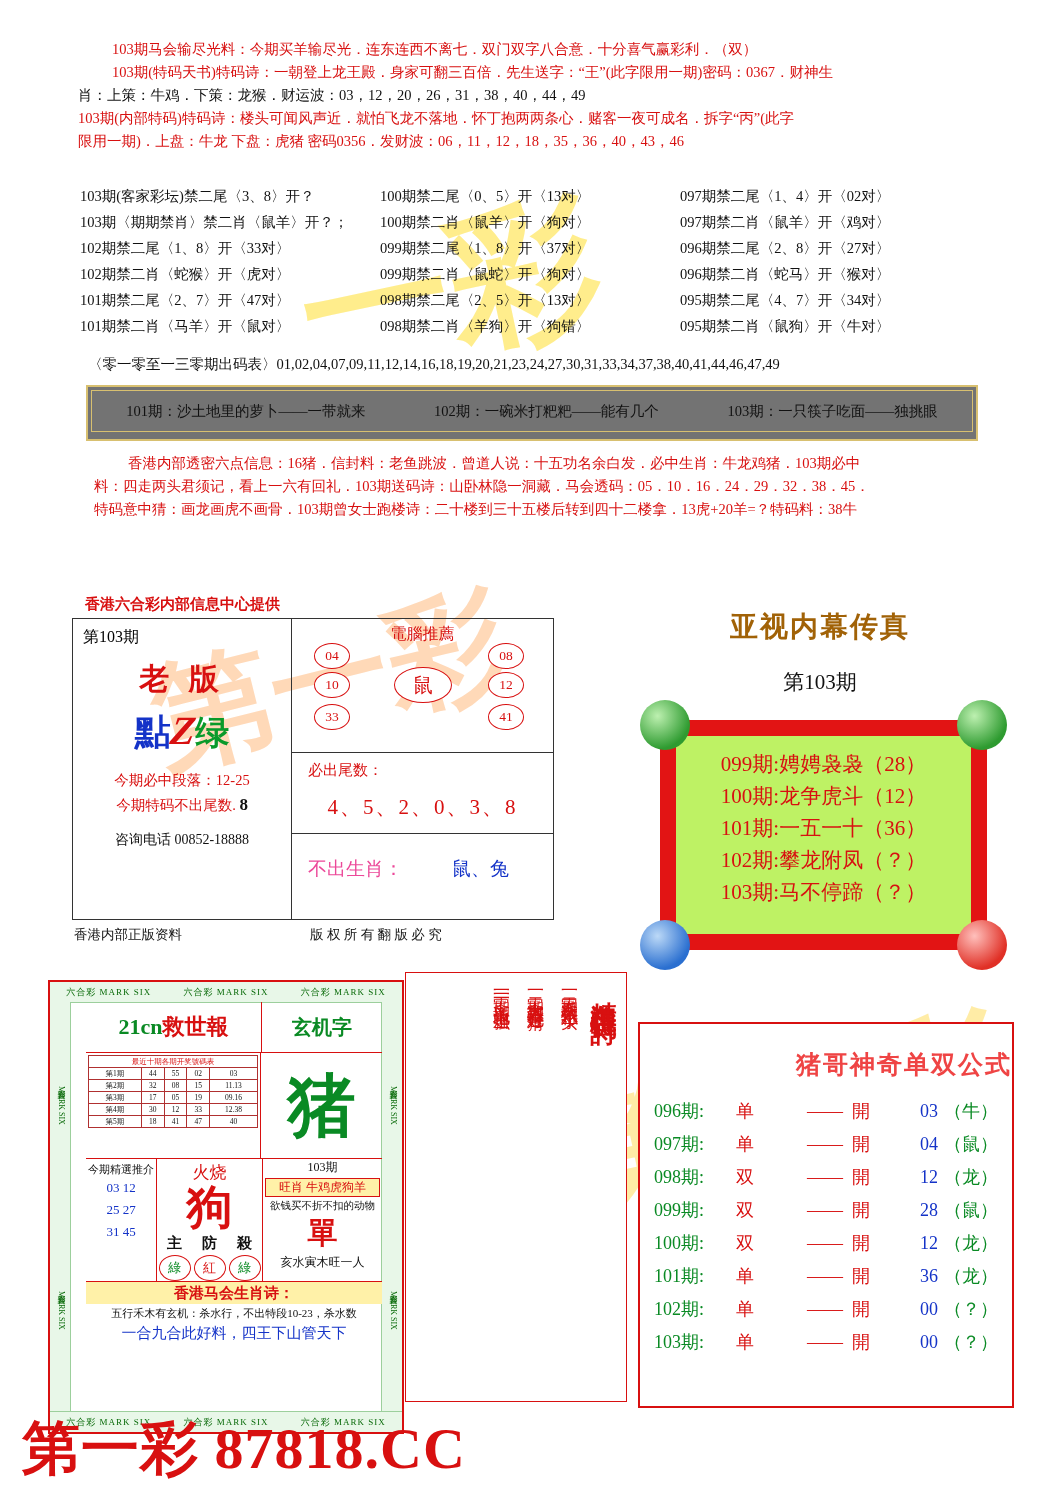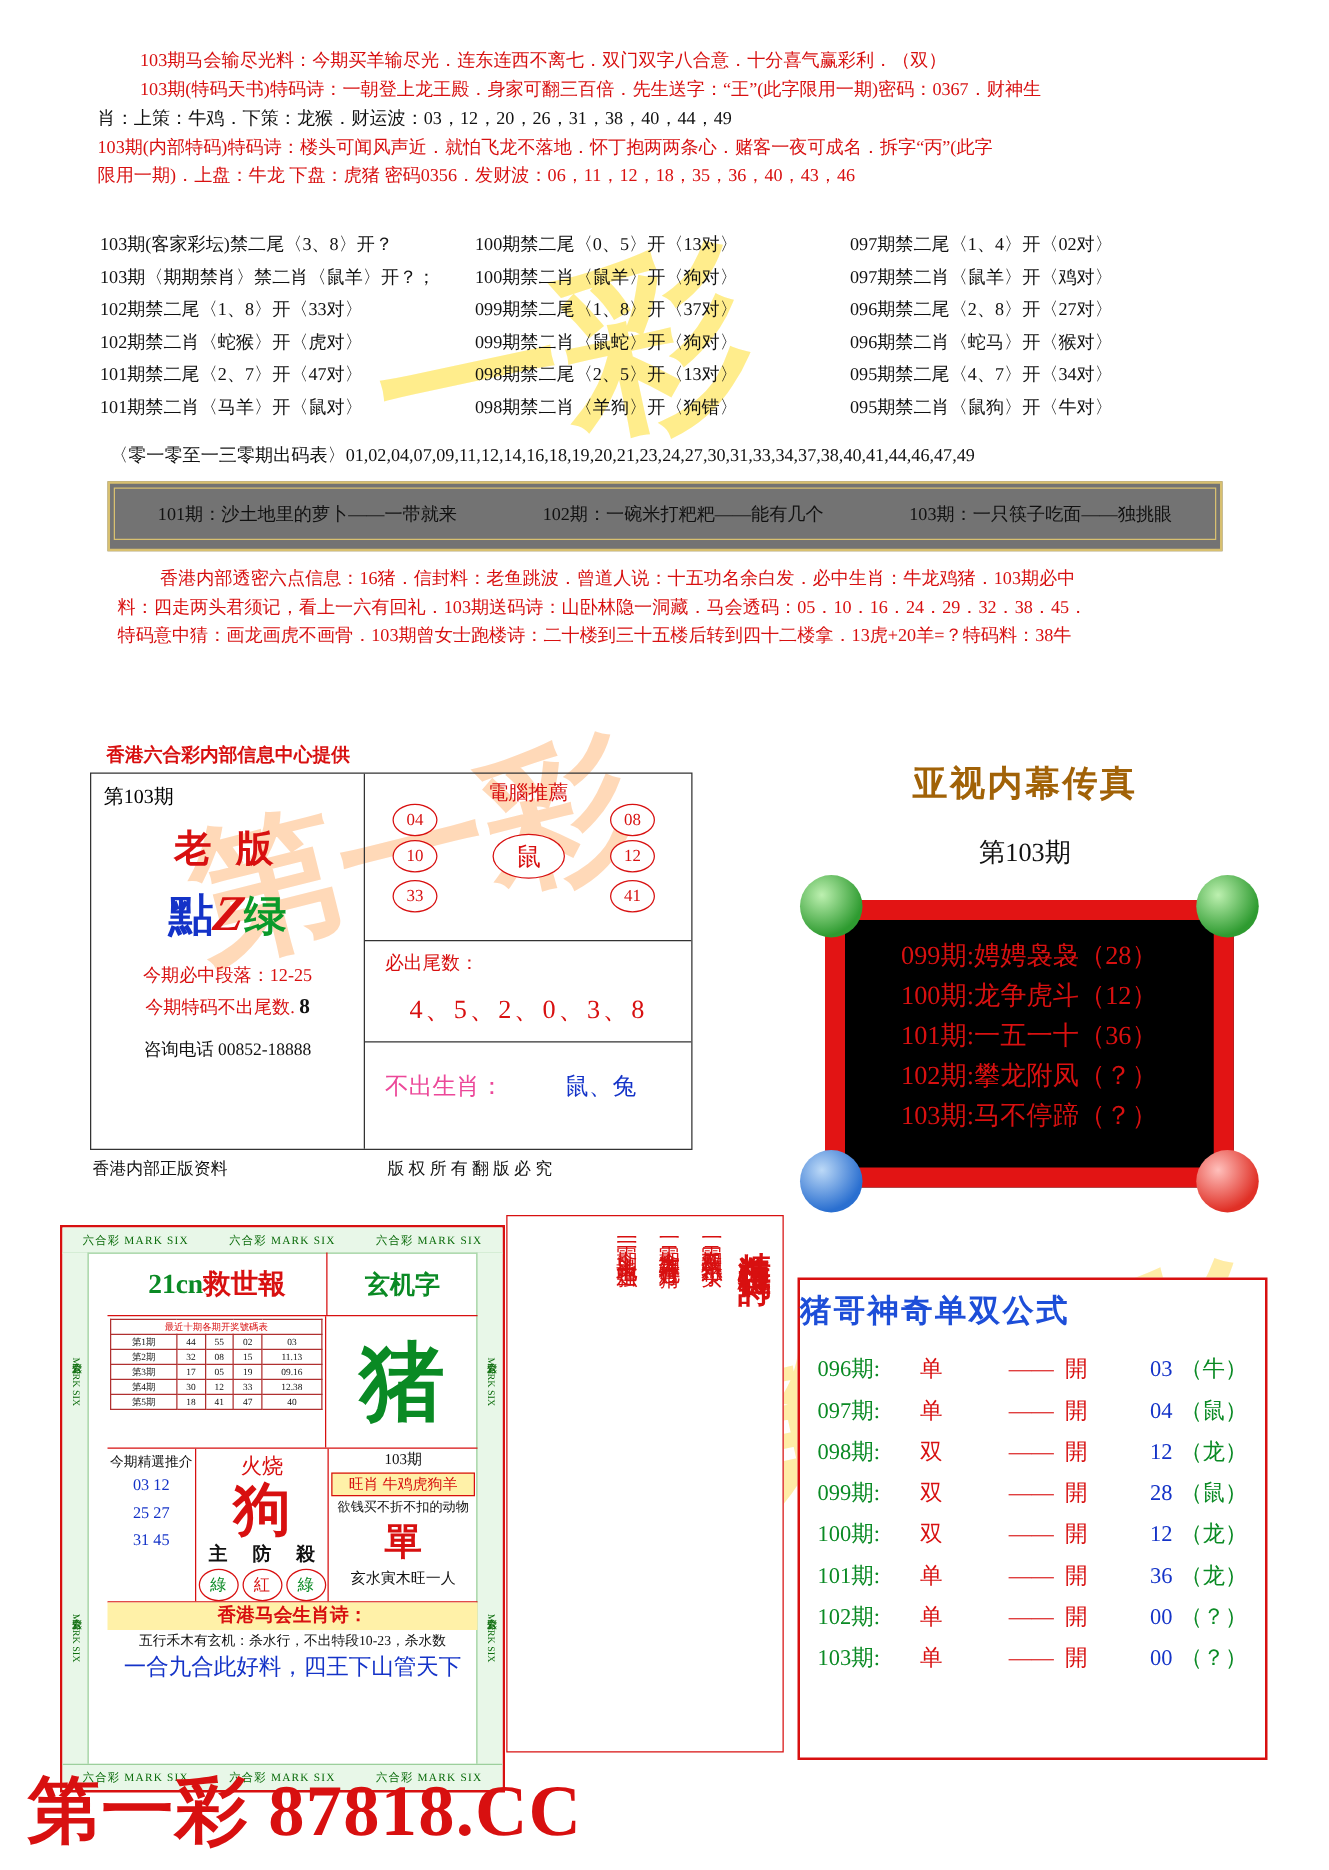--- a/index.html
+++ b/index.html
@@ -54,21 +54,21 @@
   .cr-bot .t3{position:absolute;left:16px;top:22px;font-size:19px;color:#ec4899;}
   .cr-bot .t4{position:absolute;left:160px;top:22px;font-size:19px;color:#1433c8;}
 
   .foot-l{position:absolute;left:74px;top:926px;font-size:13.5px;color:#111;}
   .foot-c{position:absolute;left:310px;top:926px;font-size:13.5px;color:#111;}
 
   
   .ys-title{position:absolute;left:640px;top:608px;width:360px;text-align:center;font-size:28px;font-weight:bold;color:#a16207;font-family:"Liberation Serif",serif;letter-spacing:2px;}
   .ys-per{position:absolute;left:640px;top:668px;width:360px;text-align:center;font-size:21px;color:#111;}
   .ysbox{position:absolute;left:640px;top:700px;width:367px;height:270px;}
-  .ysbox .frame{position:absolute;left:20px;top:20px;width:327px;height:230px;border:16px solid #e21414;background:#000000;box-sizing:border-box;}
+  .ysbox .frame{position:absolute;left:20px;top:20px;width:327px;height:230px;border:16px solid #e21414;background:#bef264;box-sizing:border-box;}
   .ysbox ul{list-style:none;margin:0;padding:12px 0 0 0;}
   .ysbox li{font-size:21px;line-height:32px;text-align:center;color:#d81010;white-space:nowrap;}
   .ball{position:absolute;width:50px;height:50px;border-radius:50%;}
   .b-g{background:radial-gradient(circle at 35% 32%,#bdf0b0,#2e9b30 70%);}
   .b-b{background:radial-gradient(circle at 35% 32%,#bcd9f7,#2a6fd0 70%);}
   .b-r{background:radial-gradient(circle at 35% 32%,#ffc0bc,#e03026 70%);}
 
   
   .paper{position:absolute;left:48px;top:980px;width:352px;height:450px;border:2px solid #d81010;background:#fff;}
   .paper .marktop{position:absolute;left:0;top:0;width:100%;height:20px;background:#e8f7e8;border-bottom:1px solid #9ccf9c;font-size:9px;color:#0a6b0a;display:flex;align-items:center;justify-content:space-around;letter-spacing:1px;}
@@ -103,30 +103,30 @@
   .c-green{color:#0a8a24;}
   .c-red2{color:#d81010;}
   .per103{font-size:12px;color:#111;text-align:center;}
   .wangxiao{background:#fff1a8;border:1px solid #d81010;font-size:12px;color:#d81010;text-align:center;margin:2px;}
   .yuqian{font-size:10.5px;color:#111;text-align:center;}
   .dan{font-size:30px;color:#d81010;text-align:center;font-weight:bold;}
   .haishui{font-size:12px;color:#111;text-align:center;}
   .pb-foot{border-top:1px solid #d81010;text-align:center;}
   .pb-foot .t{font-size:15px;font-weight:bold;color:#d81010;background:#fff1a8;line-height:22px;}
   .pb-foot .l1{font-size:11px;color:#111;line-height:18px;}
-  .pb-foot .l2{font-size:18px;color:#1433c8;line-height:22px;}
+  .pb-foot .l2{font-size:15px;color:#1433c8;line-height:22px;}
 
   
   .poem{position:absolute;left:405px;top:972px;width:222px;height:430px;border:1px solid #d81010;background:#fff;display:flex;flex-direction:row-reverse;padding:8px 6px;box-sizing:border-box;}
   .poem .col{writing-mode:vertical-rl;text-orientation:upright;font-size:17px;color:#d81010;line-height:30px;letter-spacing:2px;padding:0 2px;}
   .poem .big{font-size:26px;font-weight:bold;color:#d81010;letter-spacing:4px;}
 
   
   .zg{position:absolute;left:638px;top:1022px;width:372px;height:382px;border:2px solid #d81010;background:#fff;}
-  .zg .t{text-align:left;font-size:25px;font-weight:bold;color:#1d4ed8;margin-top:8px;letter-spacing:2px;}
+  .zg .t{text-align:right;font-size:25px;font-weight:bold;color:#ef4444;margin-top:24px;letter-spacing:2px;}
   .zg ul{list-style:none;margin:14px 0 0 0;padding:0;}
   .zg li{display:flex;font-size:18px;line-height:33px;padding:0 14px;white-space:nowrap;}
   .zg li .p{width:82px;color:#0a8a24;}
   .zg li .ds{width:62px;color:#d81010;}
   .zg li .dash{width:54px;color:#d81010;text-align:center;}
   .zg li .k{width:40px;color:#d81010;}
   .zg li .n{width:46px;color:#1433c8;text-align:right;}
   .zg li .an{flex:1;color:#0a8a24;text-align:right;}
 
   

